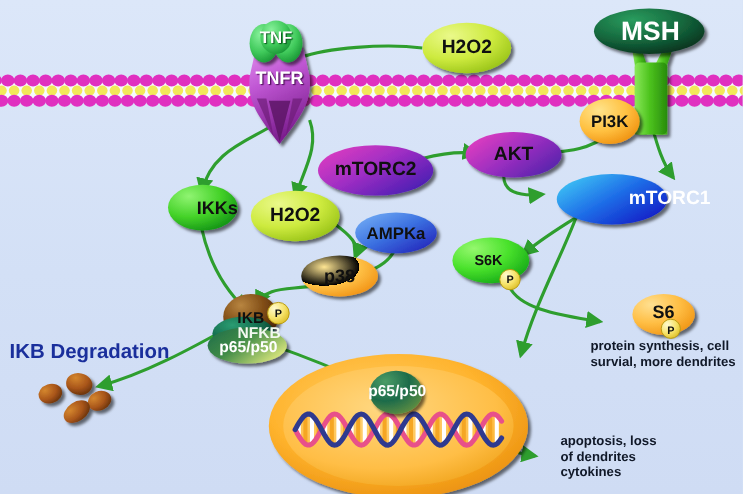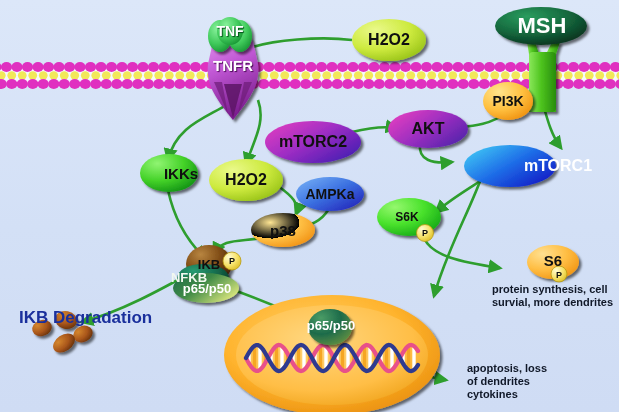--- a/index.html
+++ b/index.html
@@ -492,26 +492,26 @@
 <div class="node-text" style="left:257px;top:221px;width:52px;height:18px;font-size:15px;color:#101010;">p38</div>
 
 <div class="node-text" style="left:382px;top:207px;width:50px;height:20px;font-size:12px;color:#101010;">S6K</div>
 <div class="node-text" style="left:418px;top:227px;width:14px;height:12px;font-size:9px;color:#101010;">P</div>
 
 <div class="node-text" style="left:534px;top:251px;width:38px;height:18px;font-size:15px;color:#101010;">S6</div>
 <div class="node-text" style="left:552px;top:269px;width:14px;height:11px;font-size:9px;color:#101010;">P</div>
 
 <div class="node-text" style="left:189px;top:256px;width:40px;height:16px;font-size:13px;color:#101010;">IKB</div>
 <div class="node-text" style="left:225px;top:255px;width:14px;height:12px;font-size:9px;color:#101010;">P</div>
-<div class="node-text" style="left:164px;top:269px;width:50px;height:16px;font-size:13px;color:#f2f8ef;">NFKB</div>
+<div class="node-text" style="left:191px;top:269px;width:50px;height:16px;font-size:13px;color:#f2f8ef;">NFKB</div>
 <div class="node-text" style="left:175px;top:280px;width:64px;height:16px;font-size:13px;color:#ffffff;">p65/p50</div>
 
 <div class="node-text" style="left:296px;top:317px;width:70px;height:16px;font-size:13px;color:#ffffff;">p65/p50</div>
 
-<div class="lbl" style="left:19px;top:283px;font-size:17px;color:#1a2f9c;margin-top:25px;">IKB Degradation</div>
+<div class="lbl" style="left:8px;top:283px;font-size:17px;color:#1a2f9c;">IKB Degradation</div>
 
 <div class="lbl" style="left:492px;top:296px;font-size:11px;color:#101828;">survial, more dendrites</div>
 <div class="lbl" style="left:492px;top:283px;font-size:11px;color:#101828;">protein synthesis, cell</div>
 
 <div class="lbl" style="left:467px;top:362px;font-size:11px;color:#101828;">apoptosis, loss</div>
 <div class="lbl" style="left:467px;top:375px;font-size:11px;color:#101828;">of dendrites</div>
 <div class="lbl" style="left:467px;top:388px;font-size:11px;color:#101828;">cytokines</div>
 
 </div>
 

